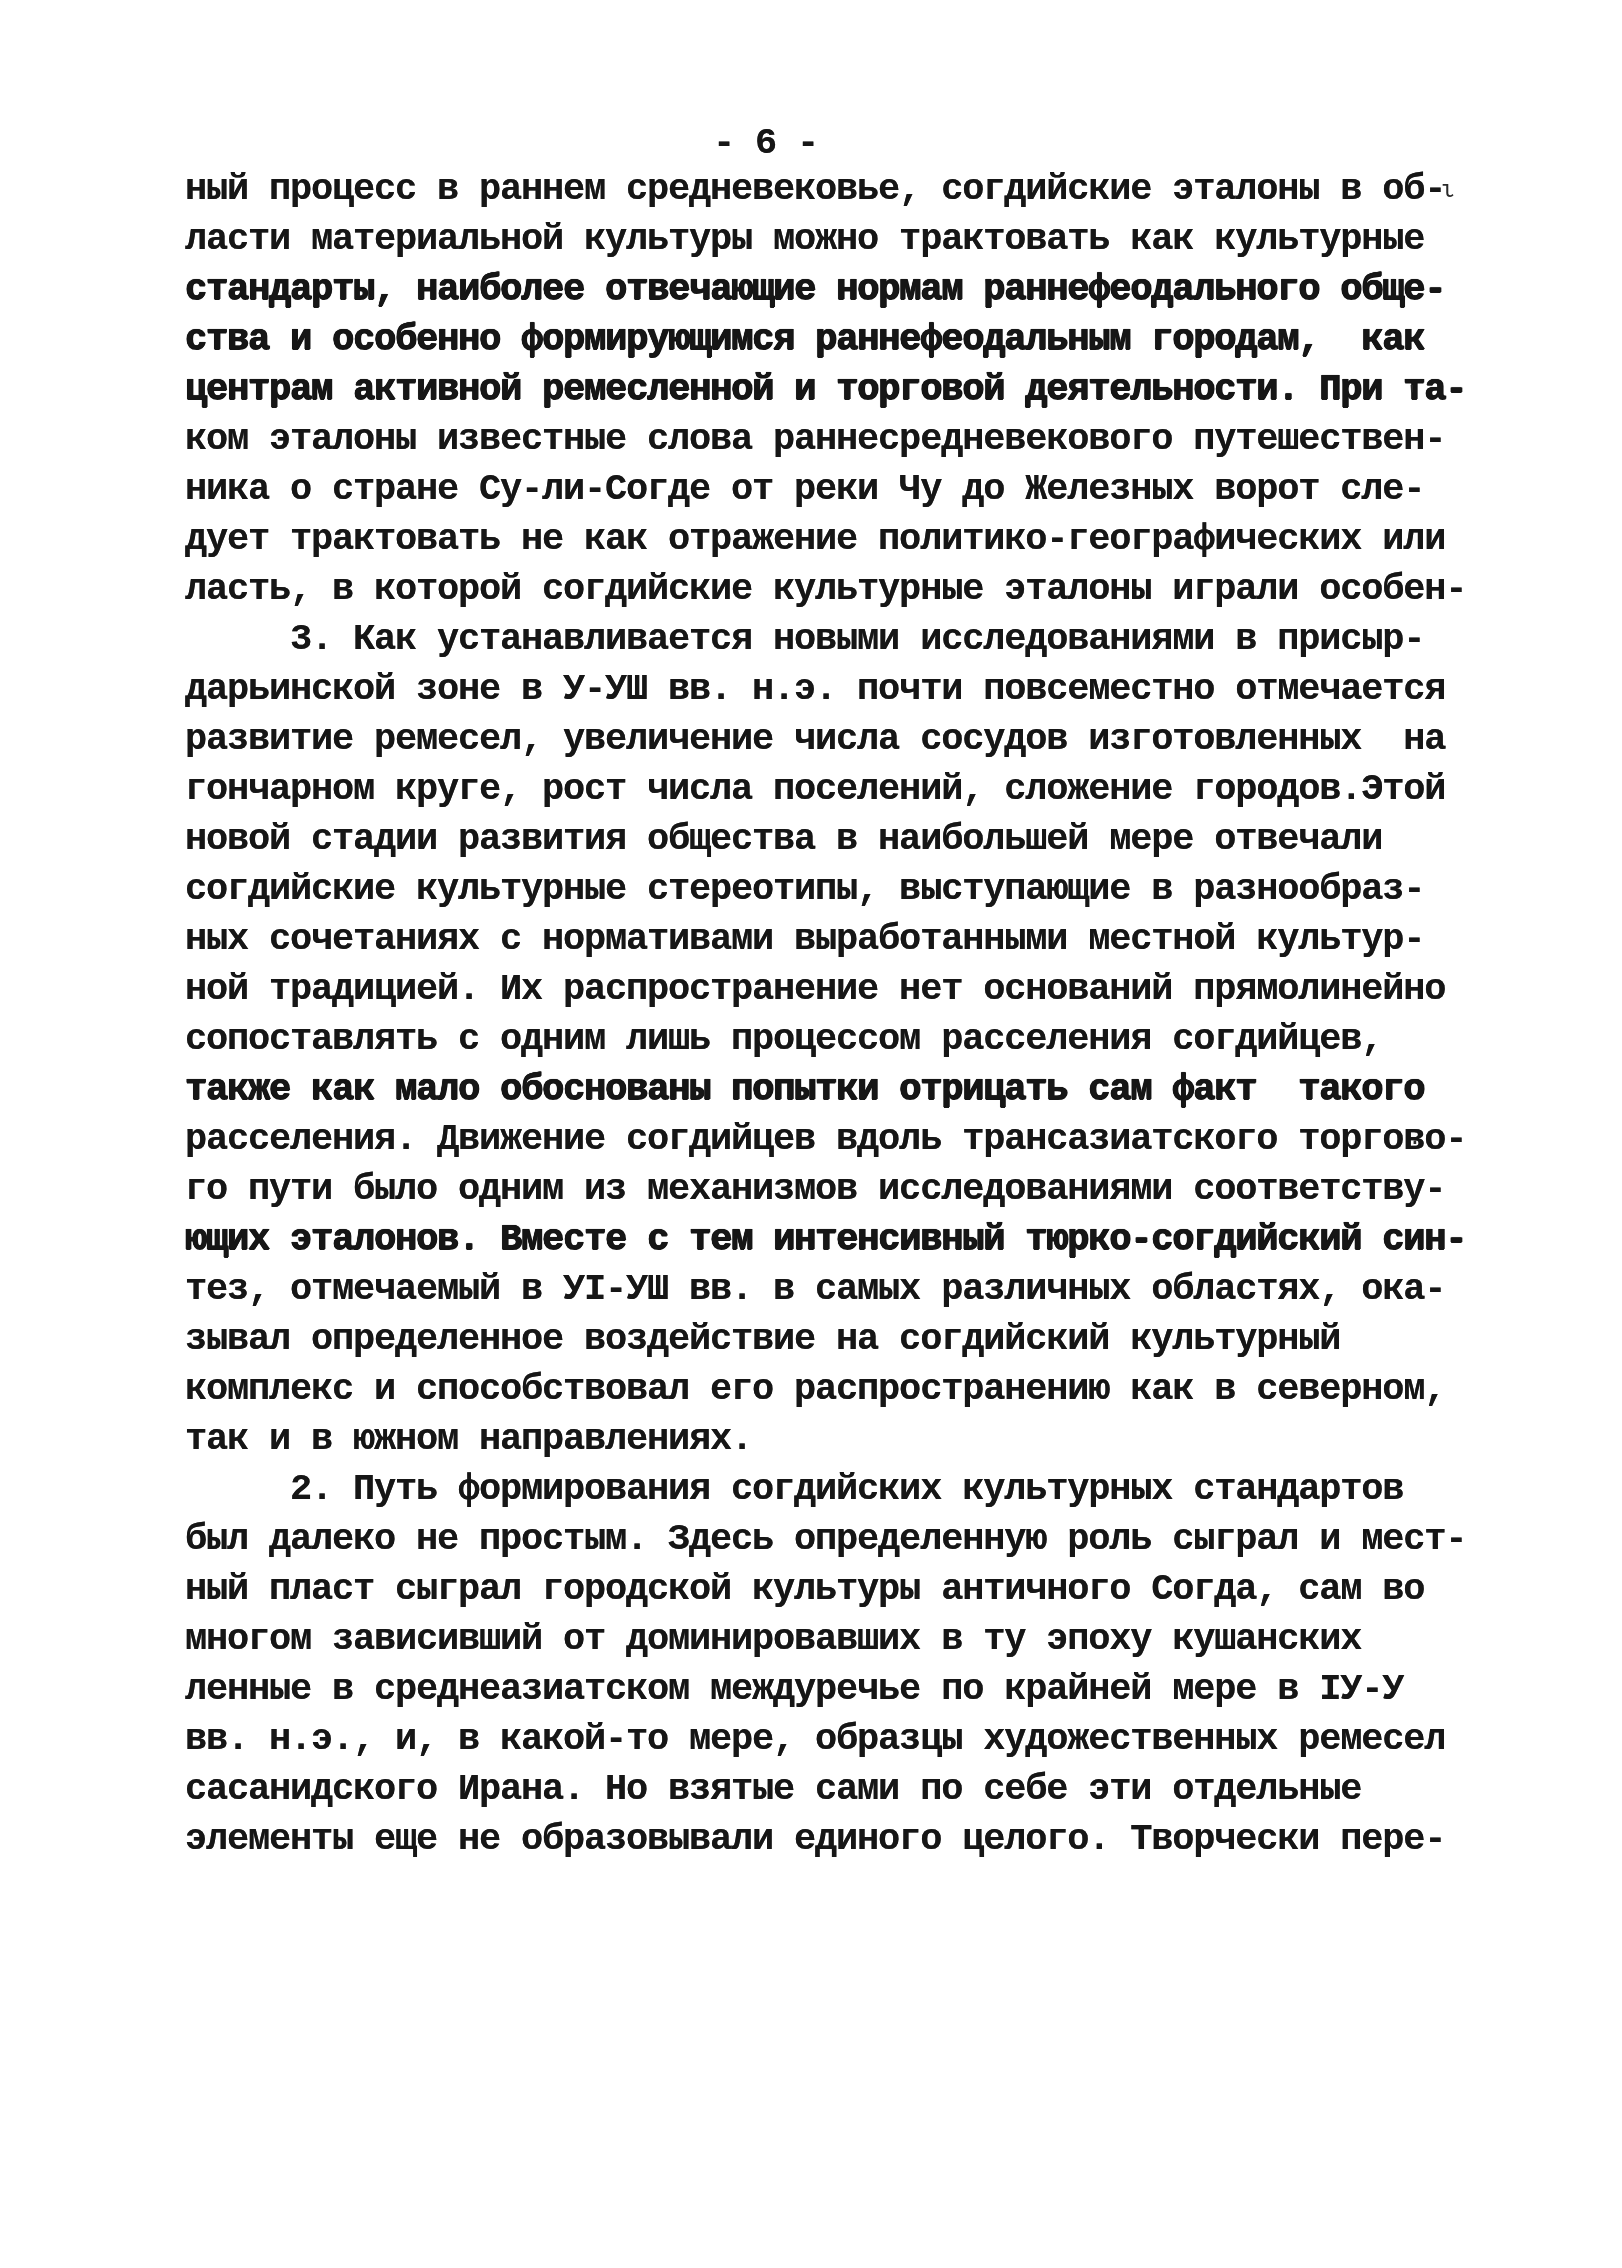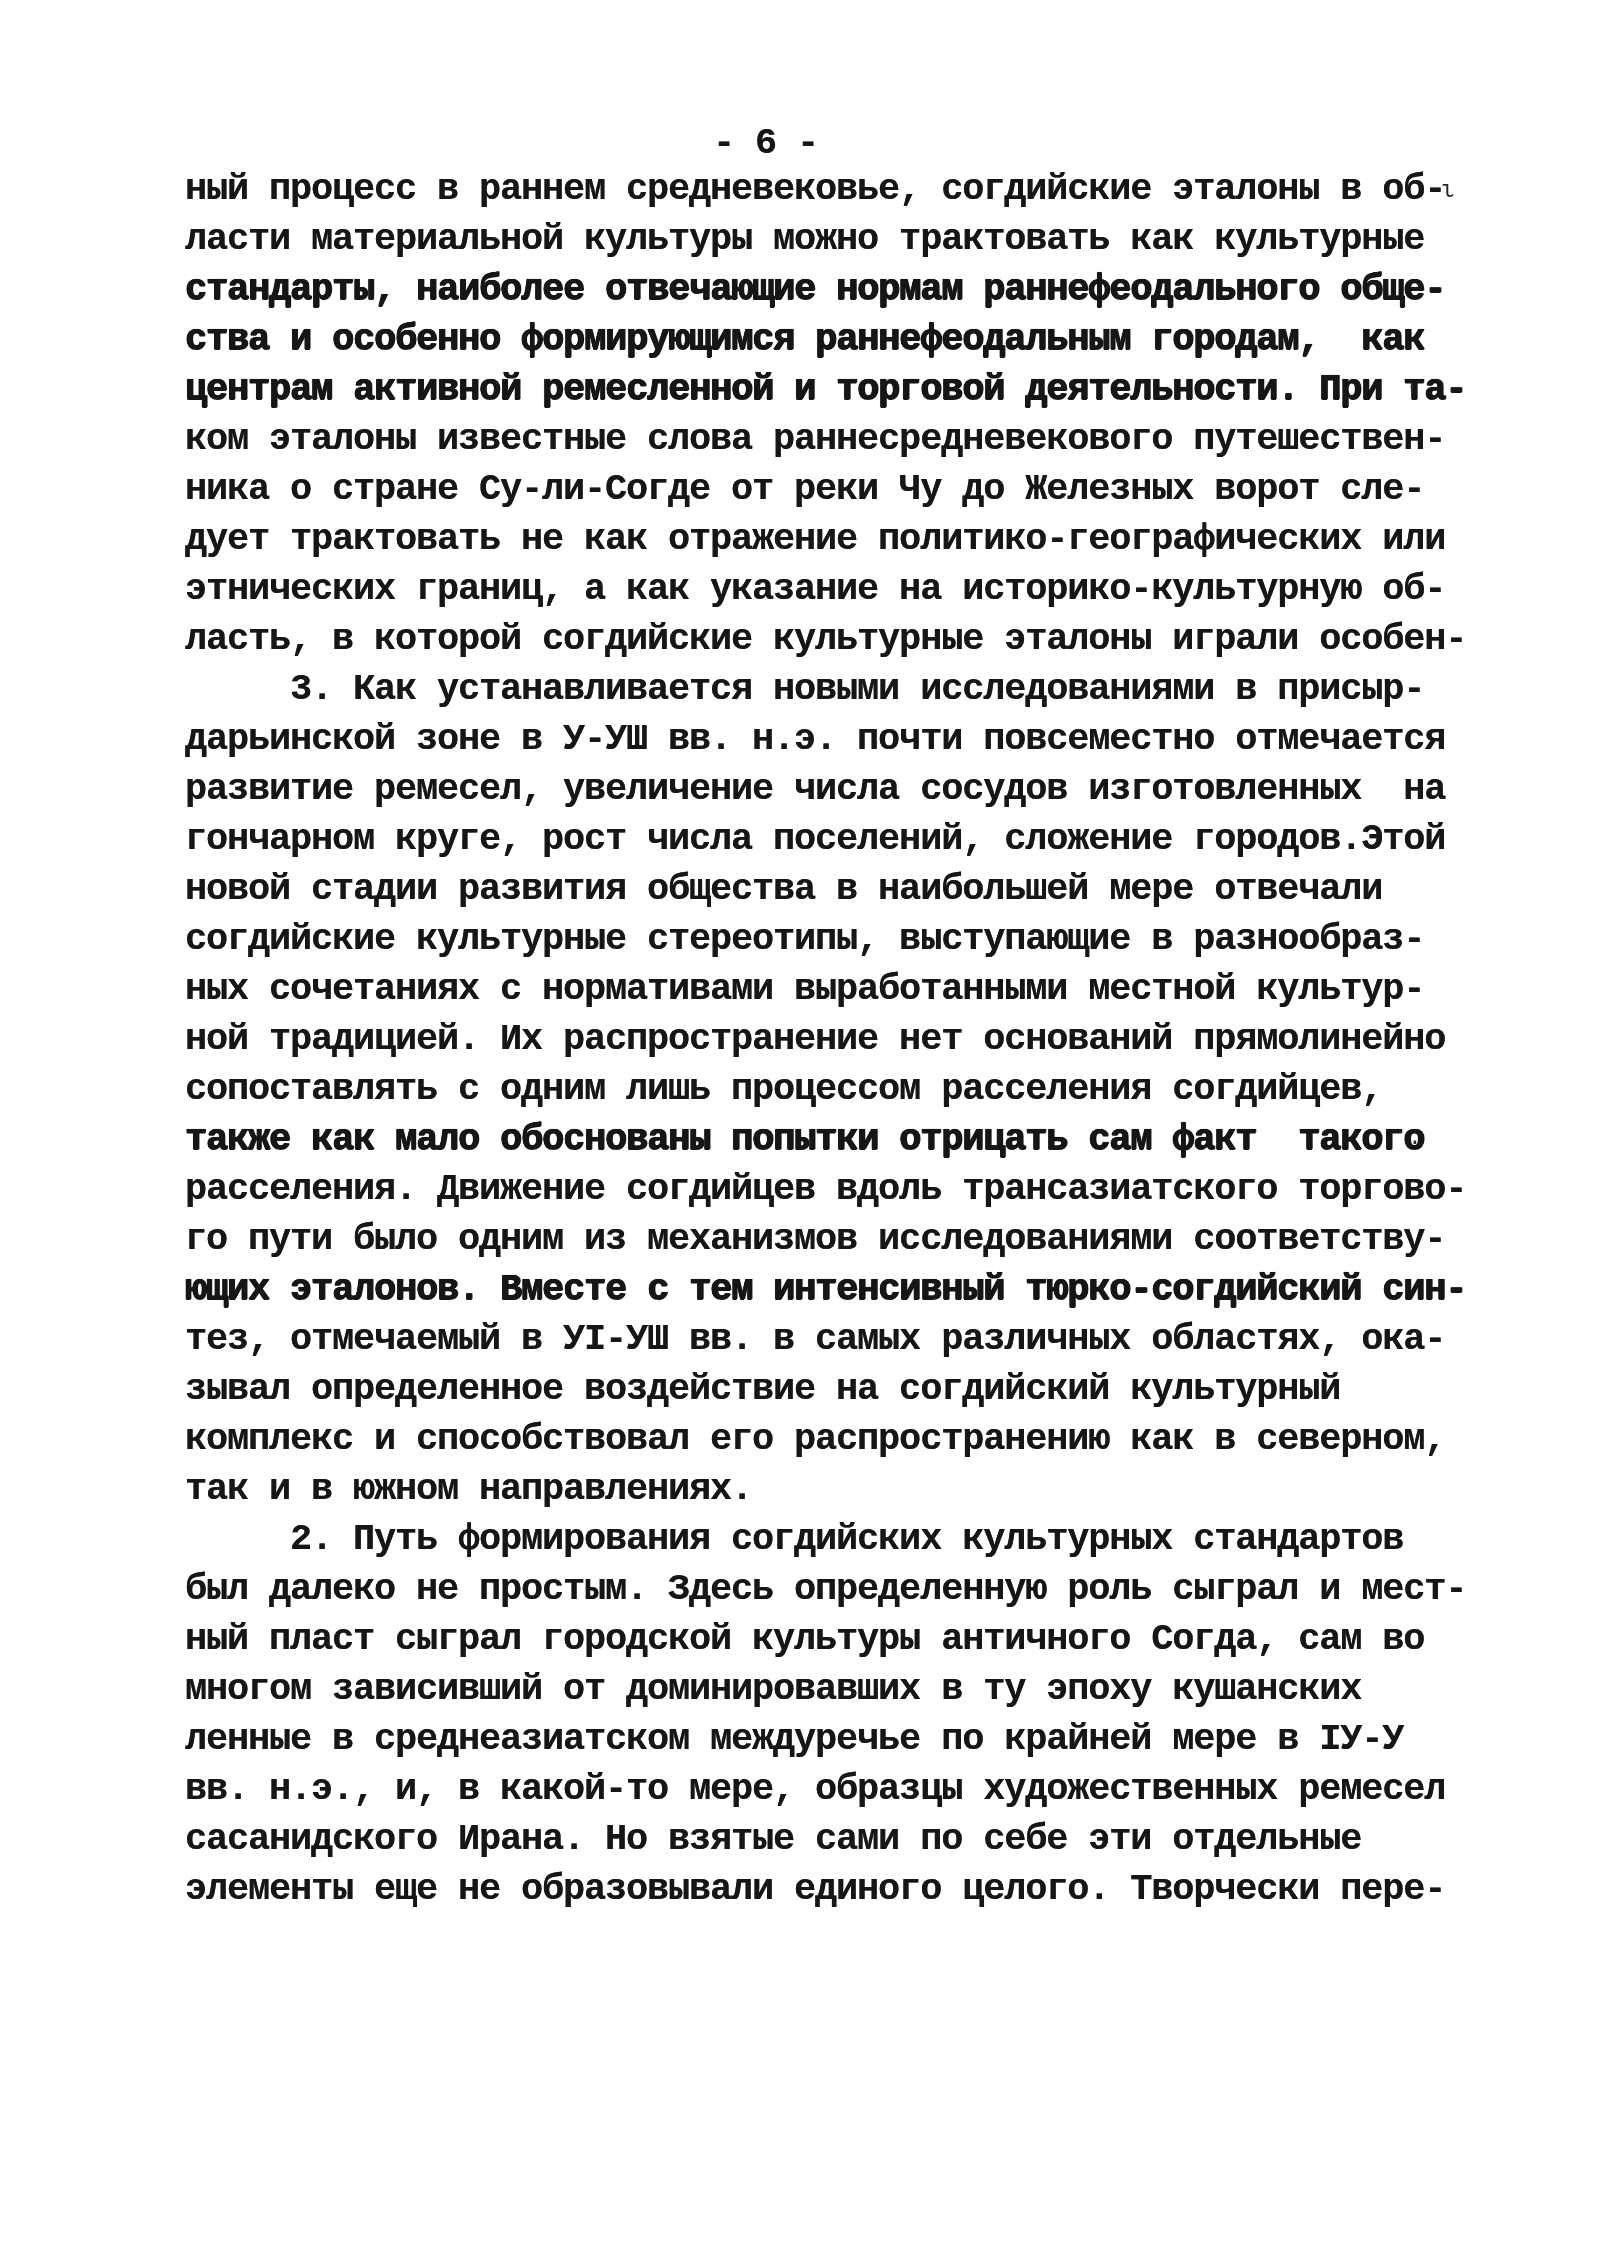--- a/index.html
+++ b/index.html
@@ -62,21 +62,20 @@
   <div class="page-number">- 6 -</div>
   <div class="text-block" id="text-block">
       <div class="line">ный процесс в раннем средневековье, согдийские эталоны в об-</div>
       <div class="line">ласти материальной культуры можно трактовать как культурные</div>
       <div class="line heavy">стандарты, наиболее отвечающие нормам раннефеодального обще-</div>
       <div class="line heavy">ства и особенно формирующимся раннефеодальным городам,  как</div>
       <div class="line heavy">центрам активной ремесленной и торговой деятельности. При та-</div>
       <div class="line">ком эталоны известные слова раннесредневекового путешествен-</div>
       <div class="line">ника о стране Су-ли-Согде от реки Чу до Железных ворот сле-</div>
       <div class="line">дует трактовать не как отражение политико-географических или</div>
-      <div class="line">этнических границ, а как указание на историко-культурную об-</div>
       <div class="line">ласть, в которой согдийские культурные эталоны играли особен-</div>
       <div class="line">     3. Как устанавливается новыми исследованиями в присыр-</div>
       <div class="line">дарьинской зоне в У-УШ вв. н.э. почти повсеместно отмечается</div>
       <div class="line">развитие ремесел, увеличение числа сосудов изготовленных  на</div>
       <div class="line">гончарном круге, рост числа поселений, сложение городов.Этой</div>
       <div class="line">новой стадии развития общества в наибольшей мере отвечали</div>
       <div class="line">согдийские культурные стереотипы, выступающие в разнообраз-</div>
       <div class="line">ных сочетаниях с нормативами выработанными местной культур-</div>
       <div class="line">ной традицией. Их распространение нет оснований прямолинейно</div>
       <div class="line">сопоставлять с одним лишь процессом расселения согдийцев,</div>

